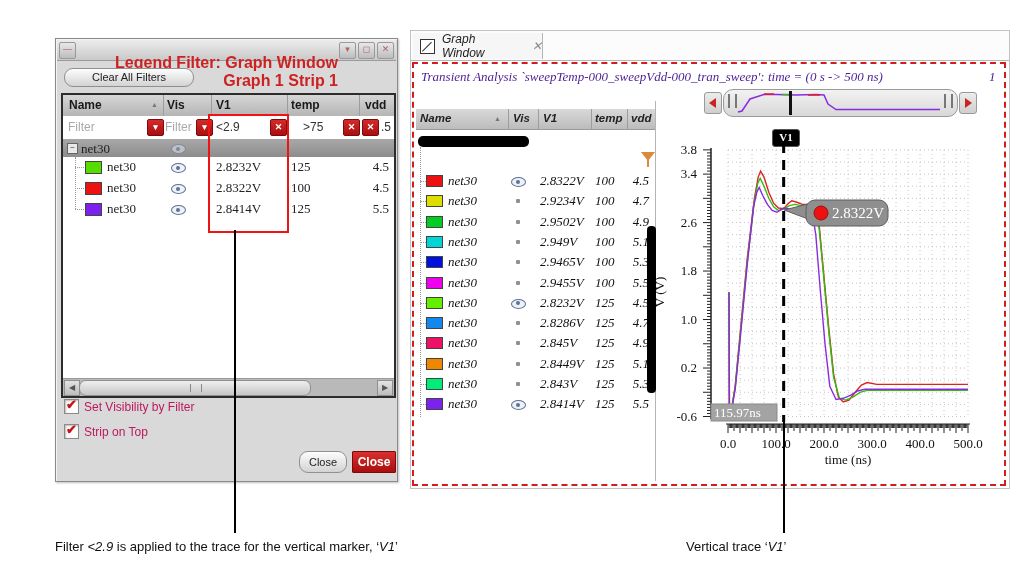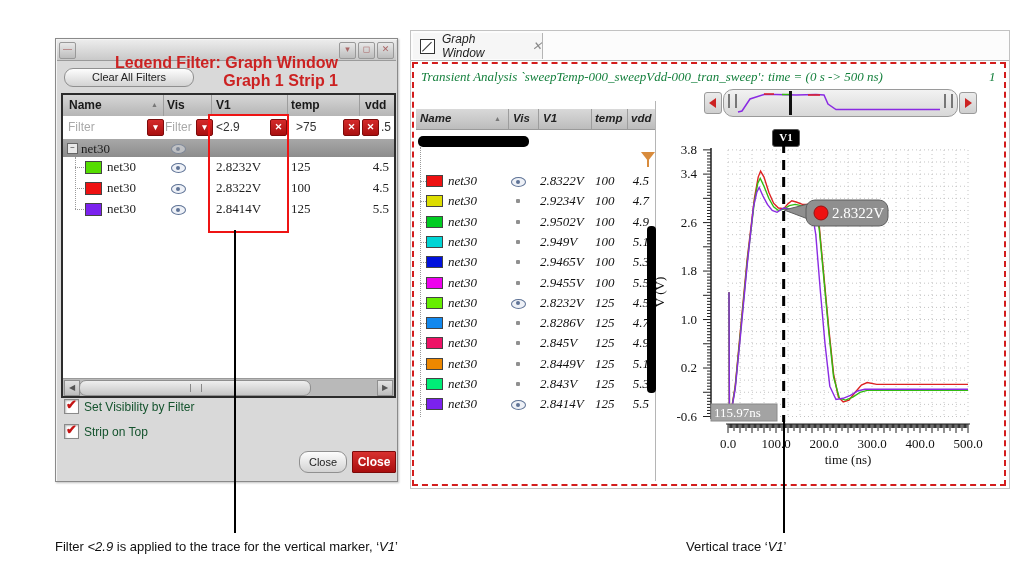--- a/index.html
+++ b/index.html
@@ -44,38 +44,38 @@
   .treeh{position:absolute;height:1px;border-top:1px dotted #9a9a9a;}
   .hscroll{position:absolute;left:0;bottom:0;width:100%;height:17px;background:#b9b9b9;border-top:1px solid #9a9a9a;}
   .scrollarrow{position:absolute;top:1px;width:14px;height:14px;background:linear-gradient(#e3e3e3,#bdbdbd);
                border:1px solid #8f8f8f;font-size:8px;line-height:13px;text-align:center;color:#555;}
   .hthumb{position:absolute;left:16px;top:1px;width:230px;height:14px;border:1px solid #8f8f8f;border-radius:7px;
           background:linear-gradient(#efefef,#c6c6c6);}
   .grip{position:absolute;left:50%;top:3px;width:10px;height:8px;margin-left:-5px;
         border-left:1px solid #888;border-right:1px solid #888;}
   .cbx{position:absolute;width:13px;height:13px;background:#fff;border:1px solid #8a8a8a;box-shadow:inset 1px 1px 2px #bbb;}
   .cbx:after{content:'\2714';position:absolute;left:1px;top:-3px;color:#c41414;font-size:13px;font-weight:bold;}
-  .cblabel{position:absolute;font-size:12px;color:#14532d;}
+  .cblabel{position:absolute;font-size:12px;color:#be185d;}
   .closebtn{background:linear-gradient(#d8312f,#a90e0e);color:#fff;font-weight:bold;border:1px solid #7c0a0a;
             border-radius:1px;font-size:12px;text-align:center;}
   .redrect{border:2px solid #ee1414;background:transparent;}
   .callout{width:2px;background:#000;}
 
   
   .gpanel{left:410px;top:30px;width:598px;height:457px;background:#fff;border:1px solid #c2c2c2;font-style:italic;}
   .tabbar{position:absolute;left:0;top:0;width:100%;height:29px;background:#fcfcfc;border-bottom:1px solid #b5b5b5;}
   .tab{position:absolute;left:2px;top:2px;width:130px;height:26px;background:#f6f6f6;
        border-right:1px solid #b5b5b5;display:flex;align-items:center;gap:7px;padding-left:7px;box-sizing:border-box;}
   .tabicon{width:13px;height:13px;border:1px solid #333;background:#fff;position:relative;}
   .tabicon:after{content:'';position:absolute;left:1px;top:1px;width:13px;height:1px;background:#333;
                  transform:rotate(-45deg);transform-origin:0 0;top:11px;}
   .tablabel{font-size:12px;color:#222;}
   .tabclose{color:#8a8a8a;font-size:12px;margin-left:4px;}
   .dashed{border:2px dashed #d31d1d;}
-  .gtitle{font-size:13px;color:#15803d;}
+  .gtitle{font-size:13px;color:#4c1d95;}
   .lhead{position:absolute;height:20px;background:linear-gradient(#d9d9d9,#bcbcbc);border-bottom:1px solid #9a9a9a;}
   .lhead .hl{position:absolute;top:3px;font-size:11.5px;font-weight:bold;color:#222;}
   .lrow{position:absolute;width:237px;height:20px;}
   .lrow .nm,.dlgrow .nm{font-family:"Liberation Serif",serif;font-size:13px;color:#111;position:absolute;top:2px;}
   .lrow .vv{font-family:"Liberation Serif",serif;font-size:13px;color:#111;position:absolute;top:2px;}
   .groupbar{background:#000;border-radius:5px;}
   .funnel{width:14px;height:16px;position:relative;}
   .funnel:before{content:'';position:absolute;left:0;top:0;border-left:7px solid transparent;border-right:7px solid transparent;border-top:9px solid #d88b3c;}
   .funnel:after{content:'';position:absolute;left:6px;top:7px;width:2px;height:8px;background:#d88b3c;}
   .vthumb{background:#000;border-radius:4px;}
@@ -119,21 +119,21 @@
         <span class="colsep" style="left:224px;"></span>
           <span class="colsep" style="left:296px;"></span>
       </div>
       <div class="frow">
         <span class="ftext" style="left:5px;">Filter</span>
         <span class="redbtn" style="left:84px;">▾</span>
         <span class="ftext" style="left:102px;">Filter</span>
         <span class="redbtn" style="left:133px;">▾</span>
         <span class="fval" style="left:153px;">&lt;2.9</span>
         <span class="redbtn" style="left:207px;">✕</span>
-        <span class="fval" style="left:233px;">&gt;75</span>
+        <span class="fval" style="left:240px;">&gt;75</span>
         <span class="redbtn" style="left:280px;">✕</span>
         <span class="redbtn" style="left:299px;">✕</span>
         <span class="fval" style="left:318px;">.5</span>
       </div>
       <div class="grow">
         <span class="expander">−</span>
         <span class="serif" style="position:absolute;left:18px;top:2px;font-size:13px;">net30</span>
         <span class="eye dim" style="position:absolute;left:108px;top:5px;"></span>
       </div>
       <div class="treev" style="left:12px;top:62px;height:52px;"></div>

